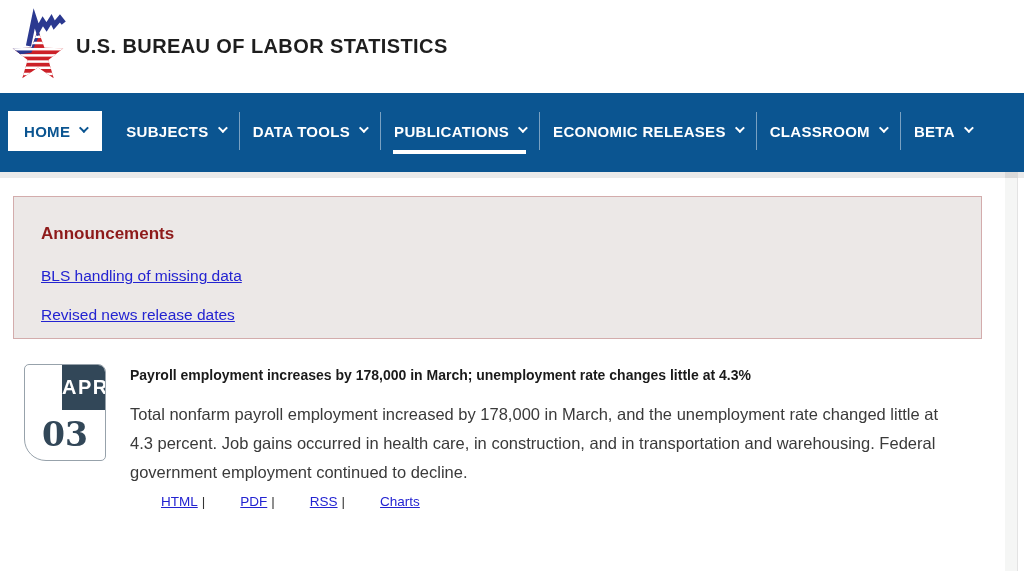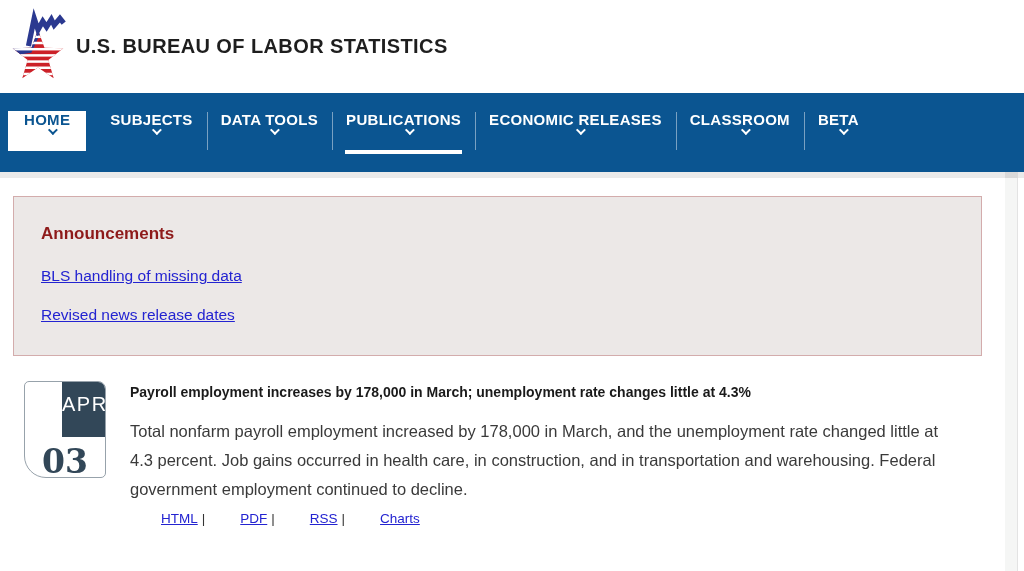--- a/index.html
+++ b/index.html
@@ -8,50 +8,50 @@
 
   
   .site-header { height:93px; display:flex; align-items:center; padding-left:6px; background:#fff; }
   .logo { width:64px; height:80px; flex:0 0 auto; cursor:pointer; }
   .site-title { margin-left:6px; font-size:20px; font-weight:bold; color:#1e1e1e; letter-spacing:.4px; }
 
   
   .main-nav { height:79px; background:var(--nav-blue); width:100%; }
   .main-nav ul { list-style:none; display:flex; padding:18px 0 0 8px; }
   .nav-item { position:relative; display:flex; align-items:center; height:40px; padding:0 14px;
-              color:#fff; font-size:15px; font-weight:bold; letter-spacing:.3px; cursor:pointer; white-space:nowrap;flex-direction:column; }
+              color:#fff; font-size:15px; font-weight:bold; letter-spacing:.3px; cursor:pointer; white-space:nowrap; }
   .nav-item:nth-child(n+3)::before { content:''; position:absolute; left:0; top:1px; width:1px; height:38px;
               background:rgba(255,255,255,.45); }
   .nav-item.active { background:#fff; color:var(--nav-blue); padding:0 16px; margin-right:10px; }
   .nav-item.current::after { content:''; position:absolute; left:13px; right:13px; bottom:-3px; height:4px; background:#fff; }
   .chevron-icon { display:inline-block; width:7px; height:7px; border-right:2.2px solid currentColor;
               border-bottom:2.2px solid currentColor; transform:rotate(45deg) translateY(-2px);
               margin-left:9px; margin-bottom:4px; }
 
   .nav-strip { width:100%; height:6px; background:#eaeaea; }
 
   
   .scroll-rail { position:absolute; top:172px; right:6px; width:13px; height:399px;
                  background:#f5f6f5; border-right:1px solid #e3e3e3; }
   .scroll-rail::before { content:''; position:absolute; top:0; left:0; right:-1px; height:6px; background:#d9d9d9; }
 
   
   .announcements { margin:18px 42px 0 13px; background:var(--announce-bg);
-                   border:1px solid var(--announce-border); padding:27px 27px 31px 27px; }
+                   border:1px solid var(--announce-border); padding:27px 27px 14px 27px; }
   .announcements h2 { font-size:17px; color:var(--heading-red); margin-bottom:22px; font-weight:bold; }
   .announce-link { display:table; font-size:15.5px; line-height:19px; color:var(--link-blue);
                    text-decoration:underline; margin-bottom:20px; cursor:pointer; }
   .announce-link:last-child { margin-bottom:0; }
 
   
   .news { display:flex; margin:25px 0 0 24px; }
   .date-badge { width:82px; height:97px; border:1px solid #97a2ab; background:#fff;
                 border-radius:5px 8px 5px 22px; overflow:hidden; flex:0 0 auto; }
-  .date-month { height:55px; background:var(--badge-slate); color:#fff; text-align:center;
-                line-height:45px; font-size:20px; font-weight:400; letter-spacing:1.5px;margin-left:37px; }
+  .date-month { height:45px; background:var(--badge-slate); color:#fff; text-align:center;
+                line-height:45px; font-size:20px; font-weight:700; letter-spacing:1.5px;margin-left:37px; }
   .date-day { height:50px; text-align:center; line-height:50px; font-family:"DejaVu Serif", serif;
               font-weight:bold; font-size:33px; color:var(--badge-slate); }
   .news-content { margin-left:24px; width:835px; }
   .headline { font-size:14px; font-weight:bold; color:#1a1a1a; line-height:30px; margin:-4px 0 10px 0; width:830px; }
   .summary { font-size:16.5px; color:#3a3a3a; line-height:29px; margin-bottom:7px; }
   .doc-links { font-size:13.5px; color:#333; }
   .doc-link { color:var(--link-blue); text-decoration:underline; cursor:pointer;margin-left:31px; }
   .doc-sep { color:#333; padding:0 4px; }
 </style>
 </head>

